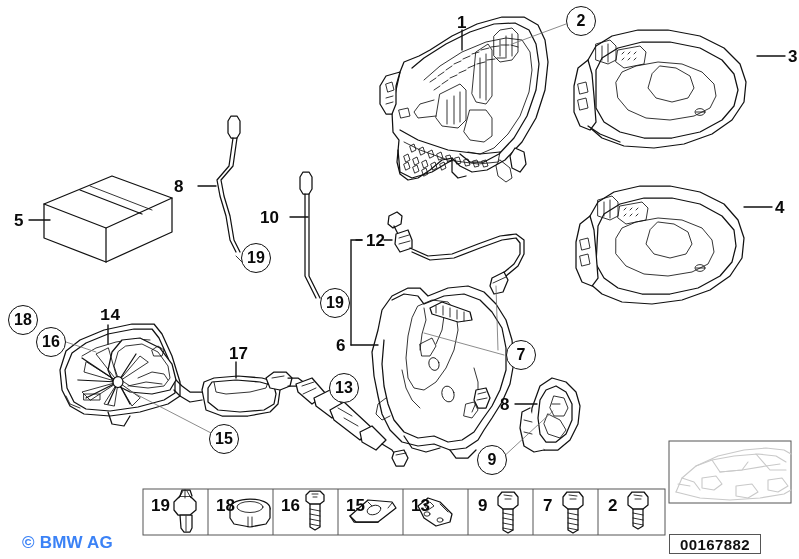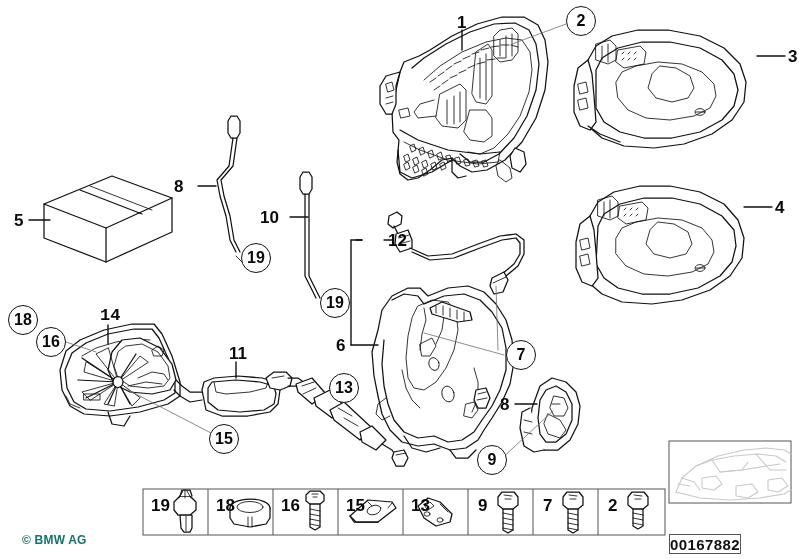--- a/index.html
+++ b/index.html
@@ -59,31 +59,31 @@
     font-size: 17px;
     font-weight: 700;
     color: #0a0a0a;
     user-select: none;
   }
   #copyright {
     position: absolute;
     left: 22px;
     top: 533px;
     font-family: "Liberation Sans", sans-serif;
-    font-size: 12px;
+    font-size: 17px;
     font-weight: 700;
     letter-spacing: 0.2px;
-    color: #0f766e;
+    color: #3b82f6;
     user-select: none;
   }
   #diagram-number {
     position: absolute;
     left: 669px;
     top: 534px;
-    width: 72px;
+    width: 92px;
     height: 20px;
     border: 1px solid #555555;
     box-sizing: border-box;
     font-family: "Liberation Sans", sans-serif;
     font-size: 15px;
     font-weight: 700;
     color: #111111;
     display: flex;
     align-items: center;
     justify-content: center;
@@ -449,23 +449,23 @@
   </svg>
 
   <div class="lbl" style="left:457px; top:14px;">1</div>
   <div class="lbl" style="left:788px; top:48px;">3</div>
   <div class="lbl" style="left:775px; top:199px;">4</div>
   <div class="lbl" style="left:14px;  top:212px;">5</div>
   <div class="lbl" style="left:336px; top:337px;">6</div>
   <div class="lbl" style="left:500px; top:396px;">8</div>
   <div class="lbl" style="left:260px; top:209px;">10</div>
   <div class="lbl" style="left:174px; top:178px;">8</div>
-  <div class="lbl" style="left:388px; top:232px;">12</div>
+  <div class="lbl" style="left:366px; top:232px;">12</div>
   <div class="lbl" style="left:100px; top:307px;font-family:Liberation Mono, monospace;">14</div>
-  <div class="lbl" style="left:229px; top:345px;">11</div>
+  <div class="lbl" style="left:229px; top:345px;">17</div>
 
   <div class="circ" style="left:566px; top:6px;">2</div>
   <div class="circ" style="left:506px; top:340px;">7</div>
   <div class="circ" style="left:477px; top:445px;">9</div>
   <div class="circ" style="left:329px; top:373px;">13</div>
   <div class="circ" style="left:209px; top:424px;">15</div>
   <div class="circ" style="left:36px;  top:327px;">16</div>
   <div class="circ" style="left:8px;   top:305px;">18</div>
   <div class="circ" style="left:241px; top:243px;">19</div>
   <div class="circ" style="left:320px; top:288px;">19</div>

